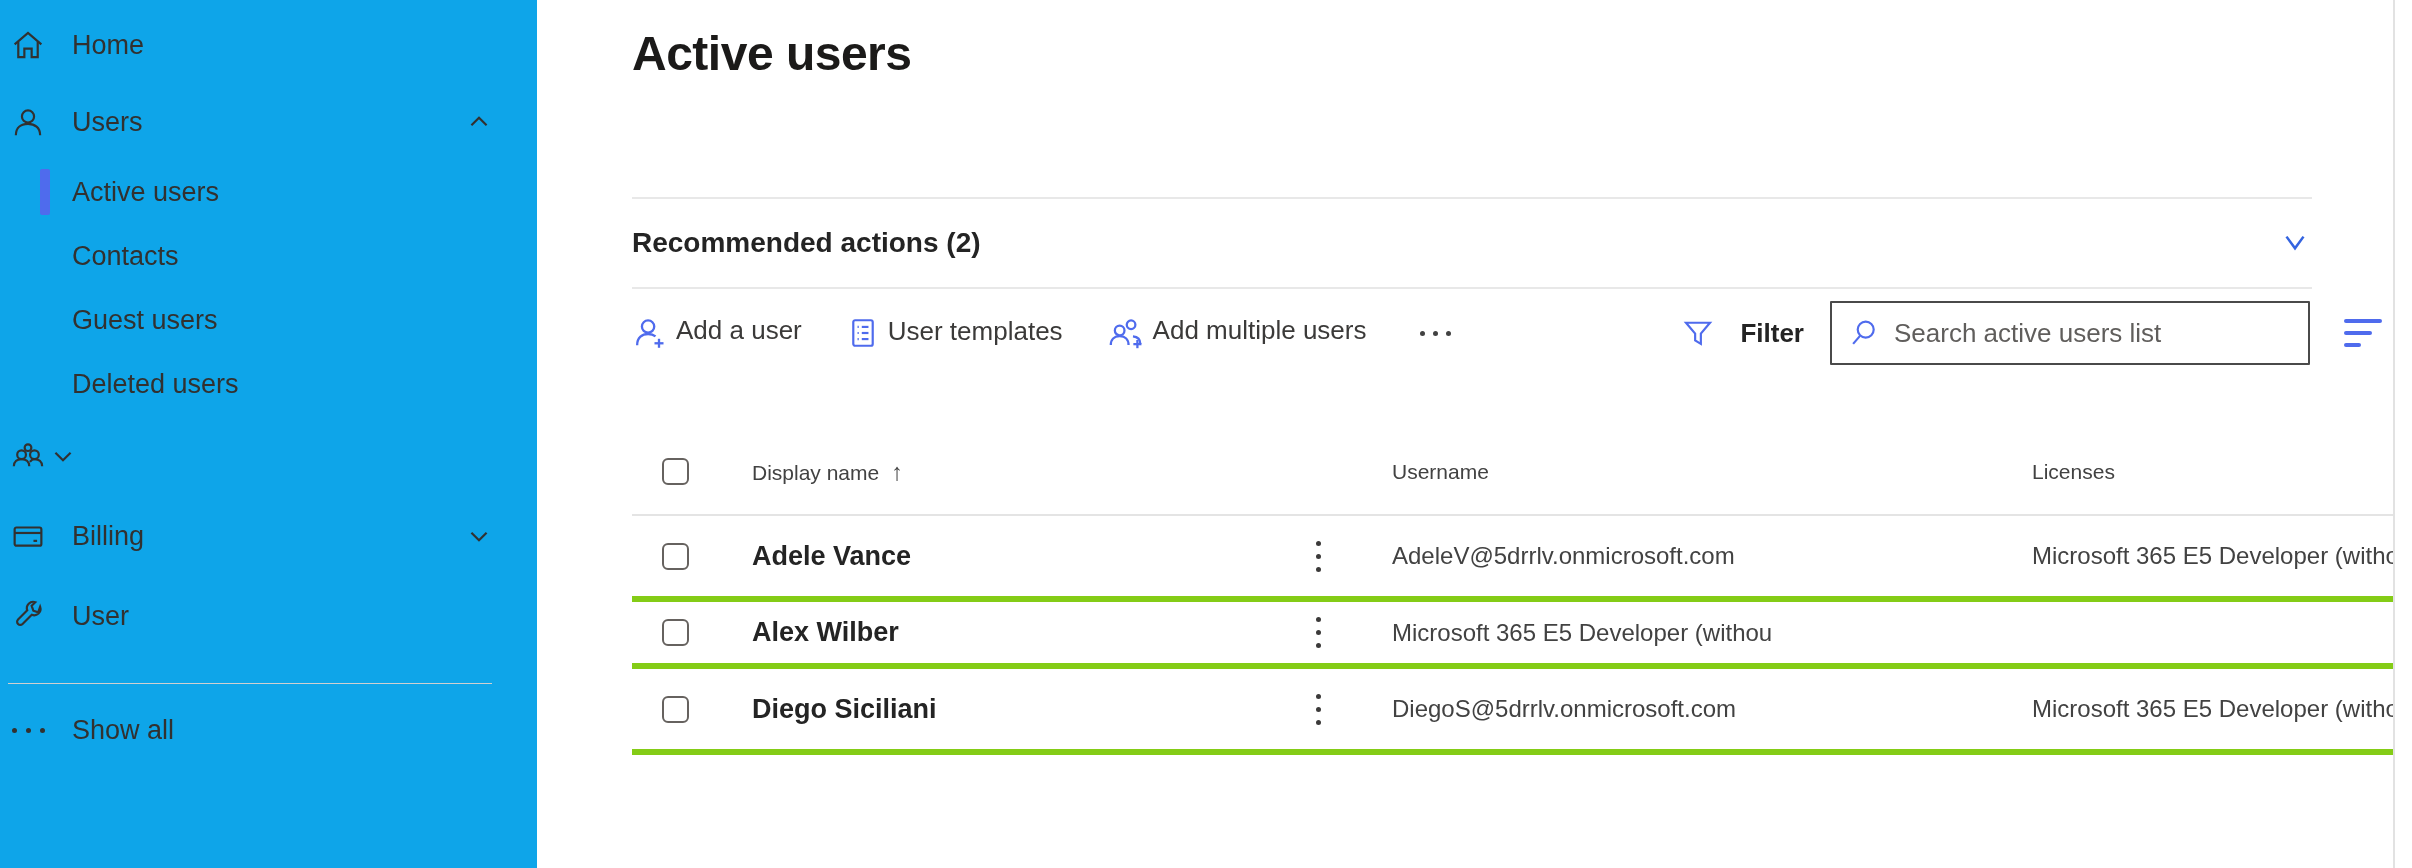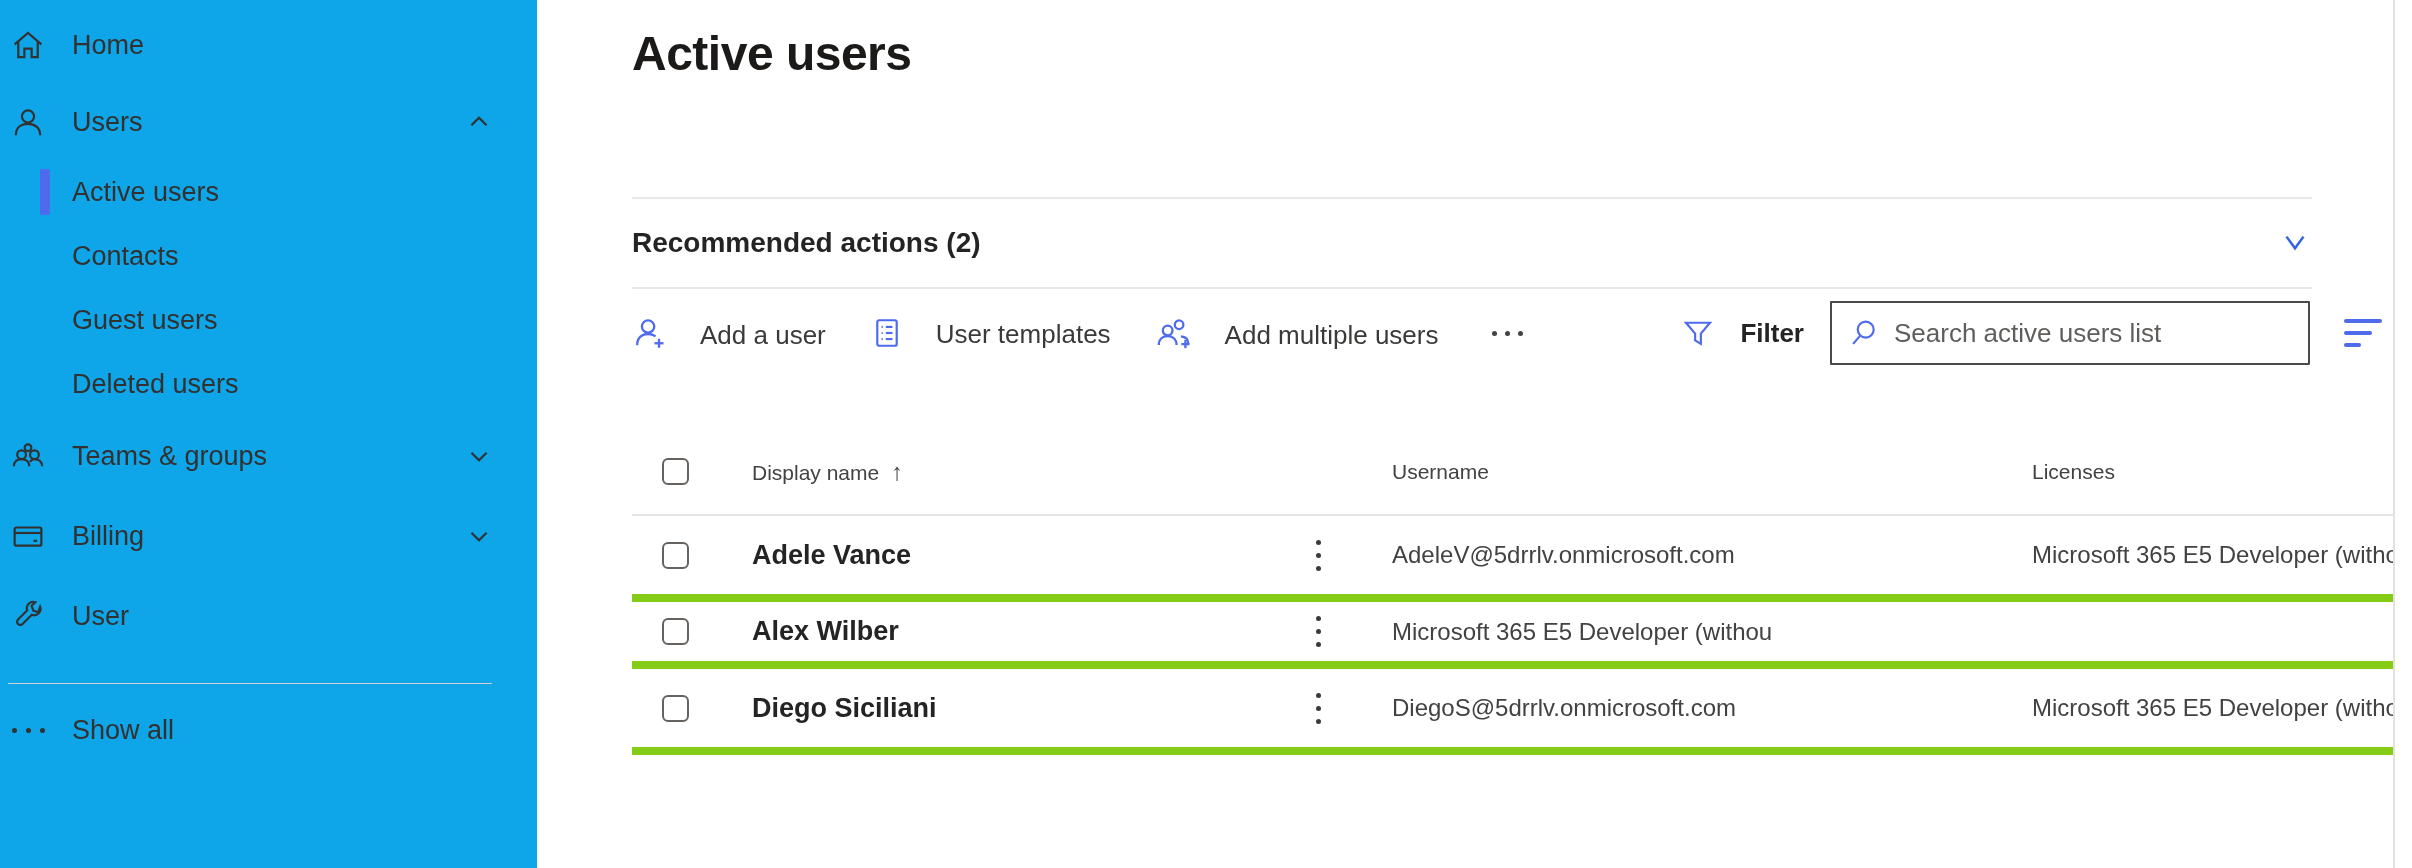--- a/index.html
+++ b/index.html
@@ -33,21 +33,21 @@
   .content { position:absolute; left:537px; top:0; right:0; bottom:0; background:#fff; }
   .inner { margin-left:95px; }
   h1.page-title { margin-top:26px; font-size:48px; line-height:56px; font-weight:700;
     color:#1b1a19; letter-spacing:-0.5px; }
   .divider { width:1680px; height:2px; background:#e8e8e8; }
   .divider.d1 { margin-top:115px; }
   .rec-row { width:1680px; height:88px; display:flex; align-items:center;
     justify-content:space-between; cursor:pointer; }
   .rec-title { font-size:28px; font-weight:700; color:#242424; }
   .toolbar { height:88px; width:1756px; display:flex; align-items:center; }
-  .tb-btn { display:flex; align-items:flex-end; gap:32px; cursor:pointer; margin-right:44px; }
+  .tb-btn { display:flex; align-items:flex-start; gap:8px; cursor:pointer; margin-right:44px; }
   .tb-btn .tb-label { font-size:26px; color:#3b3a39; white-space:nowrap; }
   .tb-overflow { display:flex; gap:8px; padding:10px; cursor:pointer; margin-right:0; }
   .tb-overflow i { width:5px; height:5px; border-radius:50%; background:#424242; }
   .tb-spacer { flex:1 1 auto; }
   .filter-btn { display:flex; align-items:center; gap:26px; cursor:pointer; margin-right:26px; }
   .filter-btn .tb-label { font-size:26px; font-weight:700; color:#242424; }
   .search-box { width:480px; height:64px; border:2px solid #4a4a4a; border-radius:1px;
     background:#fff; display:flex; align-items:center; padding:0 16px; }
   .search-box input { border:none; outline:none; flex:1 1 auto; font-size:26px;
     color:#323130; margin-left:14px; background:transparent;
@@ -55,21 +55,21 @@
   .search-box input::placeholder { color:#605e5c; opacity:1; }
   .sort-lines { margin-left:28px; display:flex; flex-direction:column; gap:8px;
     cursor:pointer; padding:6px; }
   .sort-lines i { display:block; height:4px; border-radius:2px; background:#4f6bed; }
   .sort-lines i:nth-child(1){ width:38px; } .sort-lines i:nth-child(2){ width:28px; }
   .sort-lines i:nth-child(3){ width:17px; }
 
   
   .table { width:1761px; margin-top:52px; }
   .trow { display:grid; grid-template-columns:120px 558px 82px 640px 1fr;
-    align-items:center; border-bottom:8px solid #84cc16; height:86px; overflow:hidden; }
+    align-items:center; border-bottom:6px solid #84cc16; height:86px; overflow:hidden; }
   .trow.thead { height:87px; border-bottom:2px solid #e4e4e4; }
   .cb-cell { padding-left:30px; }
   .checkbox { width:27px; height:27px; border:2px solid #66625f; border-radius:6px;
     background:#fff; cursor:pointer; }
   .th-label { font-size:21px; color:#424242; }
   .sort-arrow { font-size:24px; color:#424242; margin-left:12px; }
   .cell-name { font-size:27px; font-weight:700; color:#242424; white-space:nowrap; }
   .cell-user, .cell-lic { font-size:24px; color:#424242; white-space:nowrap; overflow:hidden; }
   .kebab { display:flex; flex-direction:column; gap:8px; width:32px; align-items:flex-start;
     padding-left:6px; cursor:pointer; }
@@ -131,21 +131,20 @@
     <div class="nav-item tall">
       <span class="nav-icon">
         <svg width="36" height="36" viewBox="0 0 28 28" fill="none" stroke="#323130" stroke-width="1.7">
           <circle cx="9" cy="13" r="3.4"></circle>
           <circle cx="19" cy="13" r="3.4"></circle>
           <circle cx="14" cy="7.5" r="2.6"></circle>
           <path d="M3 22 c0-3.8 2.7-5.6 6-5.6 s6 1.8 6 5.6"></path>
           <path d="M15.5 18.5 c1-1.4 2.1-2.1 3.5-2.1 c3.3 0 6 1.8 6 5.6"></path>
         </svg>
       </span>
-      <span class="nav-label">Teams &amp; groups</span>
       <span class="nav-chevron">
         <svg width="26" height="26" viewBox="0 0 24 24" fill="none" stroke="#323130" stroke-width="2">
           <path d="M5 9 L12 16 L19 9"></path>
         </svg>
       </span>
     </div>
 
     <div class="nav-item tall">
       <span class="nav-icon">
         <svg width="34" height="34" viewBox="0 0 28 28" fill="none" stroke="#323130" stroke-width="1.8">

